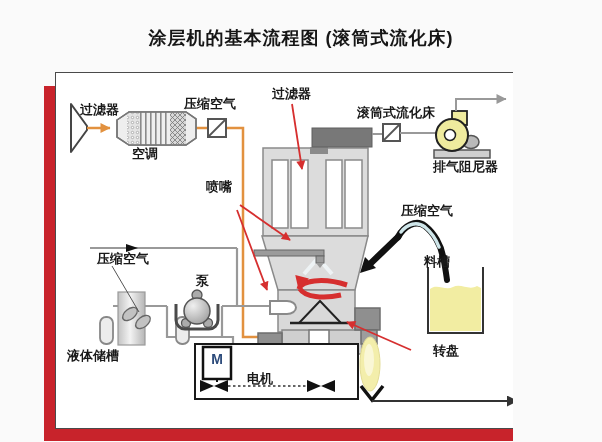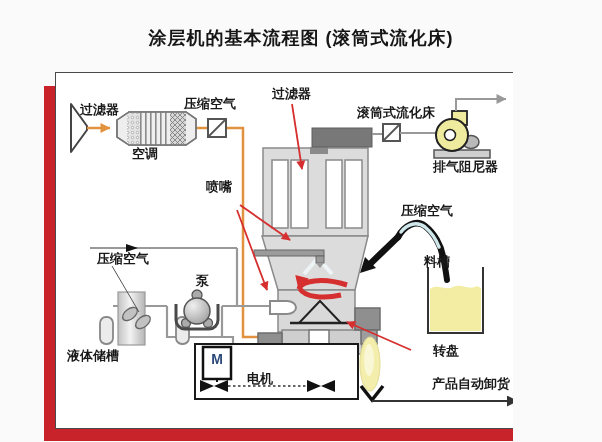--- a/index.html
+++ b/index.html
@@ -216,16 +216,15 @@
   <div class="lbl" style="left:433px;top:160px">排气阻尼器</div>
   <div class="lbl" style="left:206px;top:180px">喷嘴</div>
   <div class="lbl" style="left:401px;top:204px">压缩空气</div>
   <div class="lbl" style="left:424px;top:255px">料槽</div>
   <div class="lbl" style="left:97px;top:252px">压缩空气</div>
   <div class="lbl" style="left:196px;top:274px">泵</div>
   <div class="lbl" style="left:67px;top:349px">液体储槽</div>
   <div class="lbl" style="left:247px;top:372px">电机</div>
   <div class="lbl-m">M</div>
   <div class="lbl" style="left:433px;top:344px">转盘</div>
-  <div class="lbl" style="left:432px;top:377px">产品自动卸货</div>
 
   <div class="scroll-thumb"></div>
 </div>
 
 </body></html>

